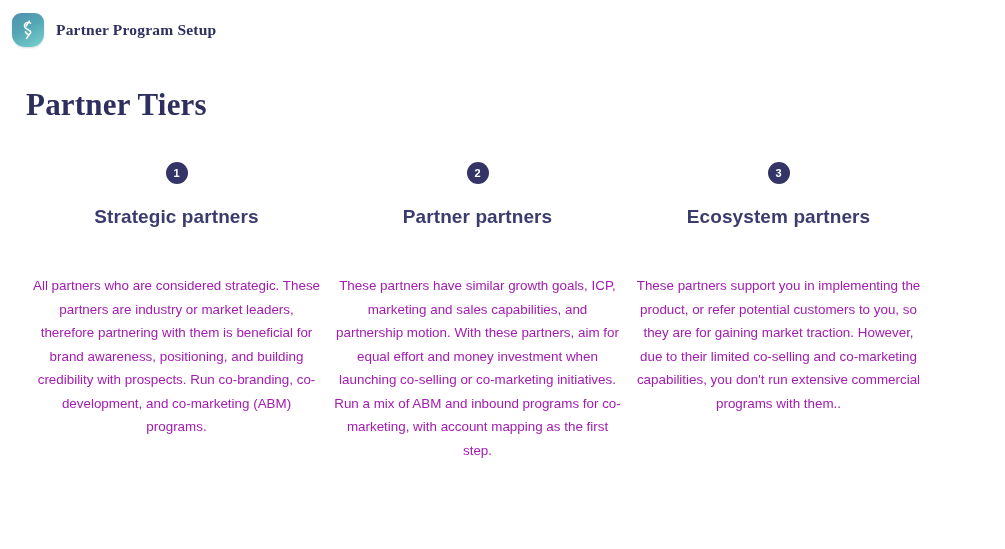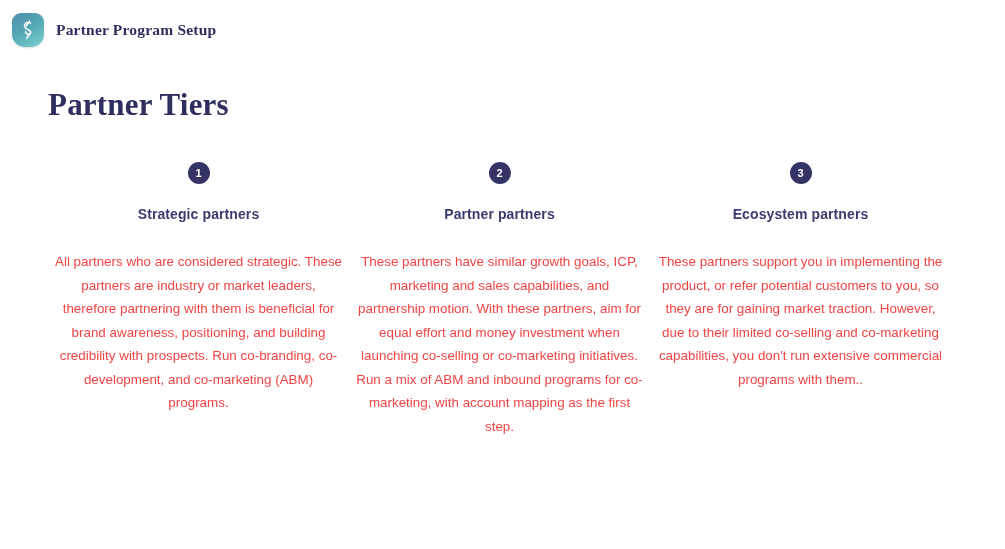--- a/index.html
+++ b/index.html
@@ -43,21 +43,21 @@
     font-family: Liberation Serif, serif;
     font-size: 15.5px;
     font-weight: 700;
     color: #2e2f5e;
     letter-spacing: 0.2px;
     white-space: nowrap;
   }
 
   
   .page-body {
-    padding: 0 48px;
+    padding: 0 26px;
   }
 
   .page-title {
     font-family: "Liberation Serif", serif;
     font-size: 31px;
     font-weight: 700;
     color: #2e2f5e;
     letter-spacing: 0.2px;
     margin-top: 35px;
   }
@@ -88,31 +88,31 @@
     font-size: 11px;
     font-weight: 700;
     display: flex;
     align-items: center;
     justify-content: center;
     line-height: 1;
   }
 
   .tier-heading {
     margin-top: 22px;
-    font-size: 14px;
+    font-size: 19px;
     font-weight: 700;
     color: #3b3c6e;
     letter-spacing: 0.1px;
   }
 
   .tier-body {
-    margin-top: 28px;
+    margin-top: 46px;
     font-size: 13.4px;
     line-height: 23.5px;
-    color: #ef4444;
+    color: #a21caf;
     width: 290px;
   }
 
   .col-1 .tier-body { width: 290px; }
   .col-2 .tier-body { width: 290px; }
   .col-3 .tier-body { width: 292px; }
 </style>
 </head>
 <body>
 

